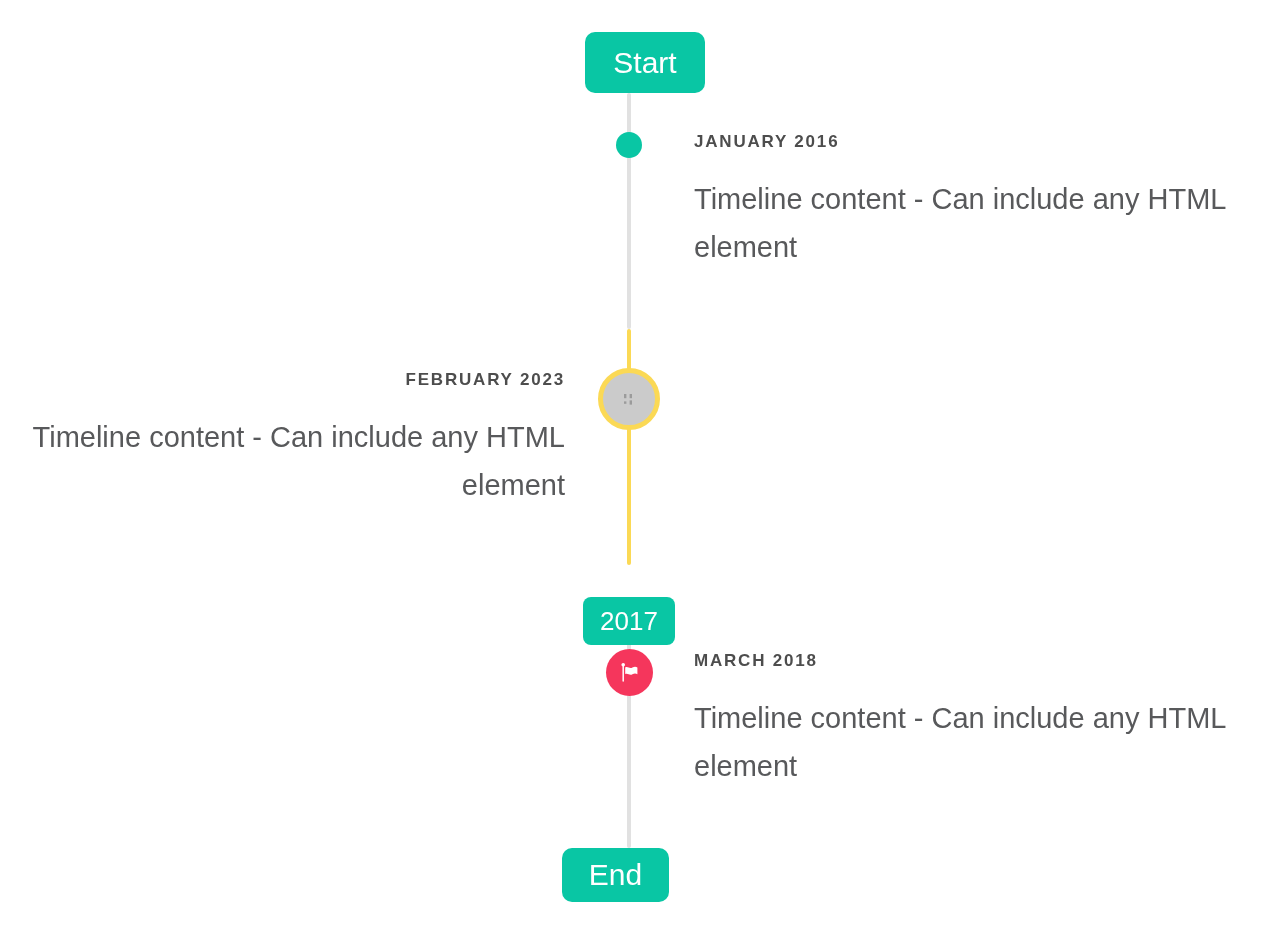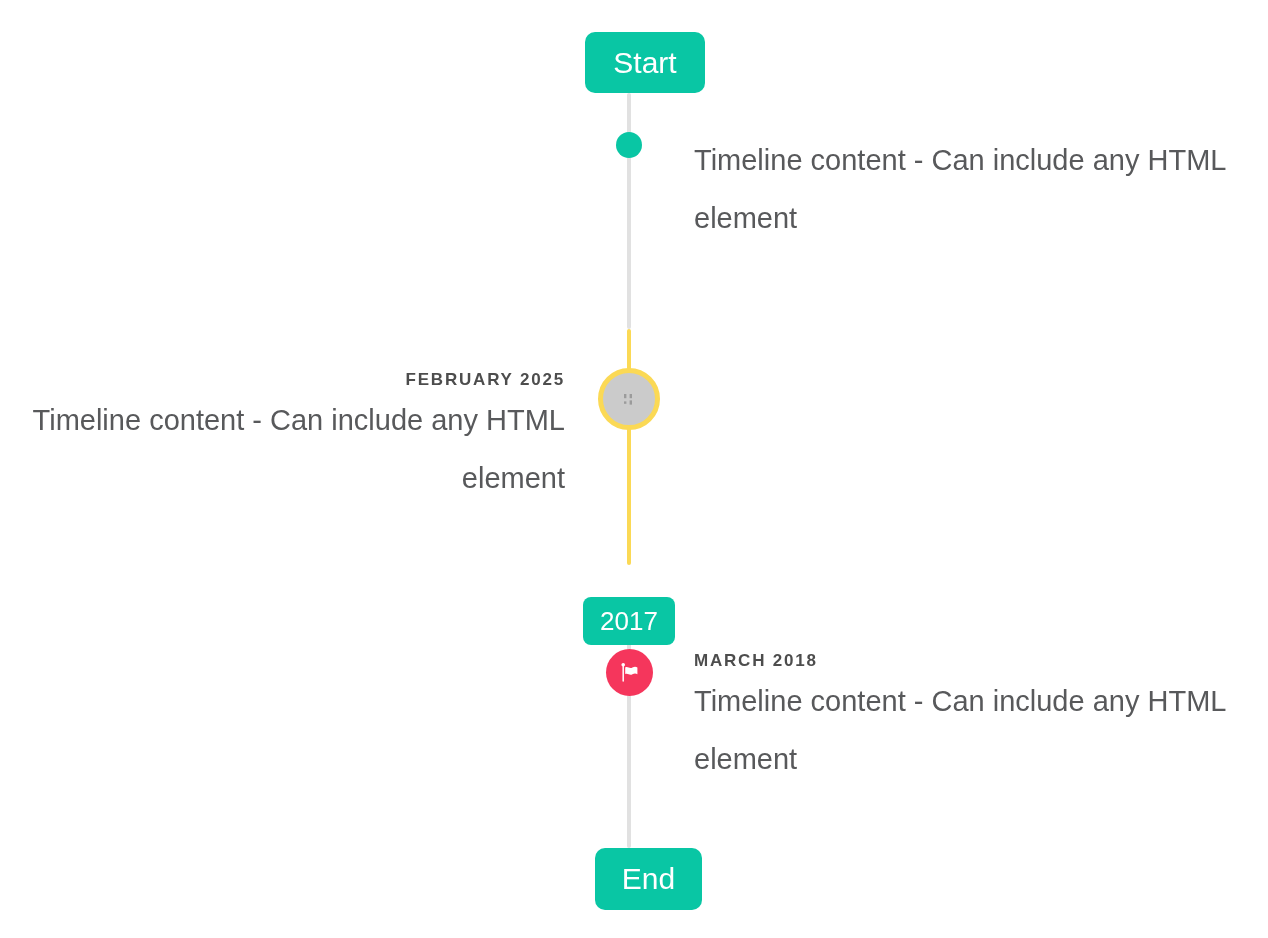--- a/index.html
+++ b/index.html
@@ -23,21 +23,21 @@
     position: absolute;
     display: flex; align-items: center; justify-content: center;
     background: var(--accent, #09c6a4);
     color: var(--badge_text, #ffffff);
     border-radius: 10px;
     font-weight: 400;
     user-select: none;
   }
   .badge-start { left: 569px; top: 32px;  width: 120px; height: 61px; font-size: 30px; margin-left: 16px; }
   .badge-year  { left: 583px; top: 565px; width: 92px;  height: 48px; font-size: 26px; border-radius: 8px; margin-top: 32px; }
-  .badge-end   { left: 595px; top: 848px; width: 107px; height: 62px; font-size: 30px; }
+  .badge-end   { left: 562px; top: 848px; width: 107px; height: 54px; font-size: 30px; }
 
   
   .marker {
     position: absolute;
     border-radius: 50%;
     display: flex; align-items: center; justify-content: center;
     box-sizing: border-box;
   }
   .marker-dot {
     left: 616px; top: 132px; width: 26px; height: 26px;
@@ -62,54 +62,56 @@
   .entry-mar { left: 694px;  top: 650px; }
 
   .entry-date {
     font-size: 17px;
     font-weight: 700;
     letter-spacing: 1.8px;
     line-height: 22px;
     color: var(--date_text, #4d4d4d);
   }
   .entry-content {
+    margin-top: 22px;
     font-size: 29px;
-    line-height: 58px;
+    line-height: 48px;
     font-weight: 400;
     color: var(--content_text, #58595b);
   }
 </style>
 </head>
 <body>
 
 <div class="page">
 
   <div class="vline seg-top"></div>
   <div class="vline seg-mid"></div>
   <div class="vline seg-bottom"></div>
 
   <div class="badge badge-start">Start</div>
 
   <div class="marker marker-dot"></div>
   <div class="entry entry-right entry-jan">
+    <div class="entry-date">JANUARY 2016</div>
     <div class="entry-content">Timeline content - Can include any HTML element</div>
   </div>
 
   <div class="marker marker-circle-yellow">
     <svg width="17" height="15" viewBox="0 0 17 15" aria-hidden="true">
       <g fill="#9b9b9b">
         <rect x="3" y="2" width="2.4" height="4.2"></rect>
         <rect x="8.6" y="2" width="2.4" height="4.2"></rect>
         <rect x="3" y="9.4" width="2.4" height="2.4"></rect>
         <rect x="8.6" y="8.4" width="2.4" height="4.2"></rect>
       </g>
     </svg>
   </div>
   <div class="entry entry-left entry-feb">
-    <div class="entry-date">FEBRUARY 2025</div>
+    <div class="entry-date">FEBRUARY 2023</div>
     <div class="entry-content">Timeline content - Can include any HTML element</div>
   </div>
 
   <div class="badge badge-year">2017</div>
 
   <div class="marker marker-flag">
     <svg width="24" height="24" viewBox="0 0 24 24" aria-hidden="true">
       <g fill="#ffffff">
         <circle cx="5.2" cy="3.7" r="1.8"></circle>
         <rect x="4.45" y="4.2" width="1.5" height="16.6" rx="0.75"></rect>

